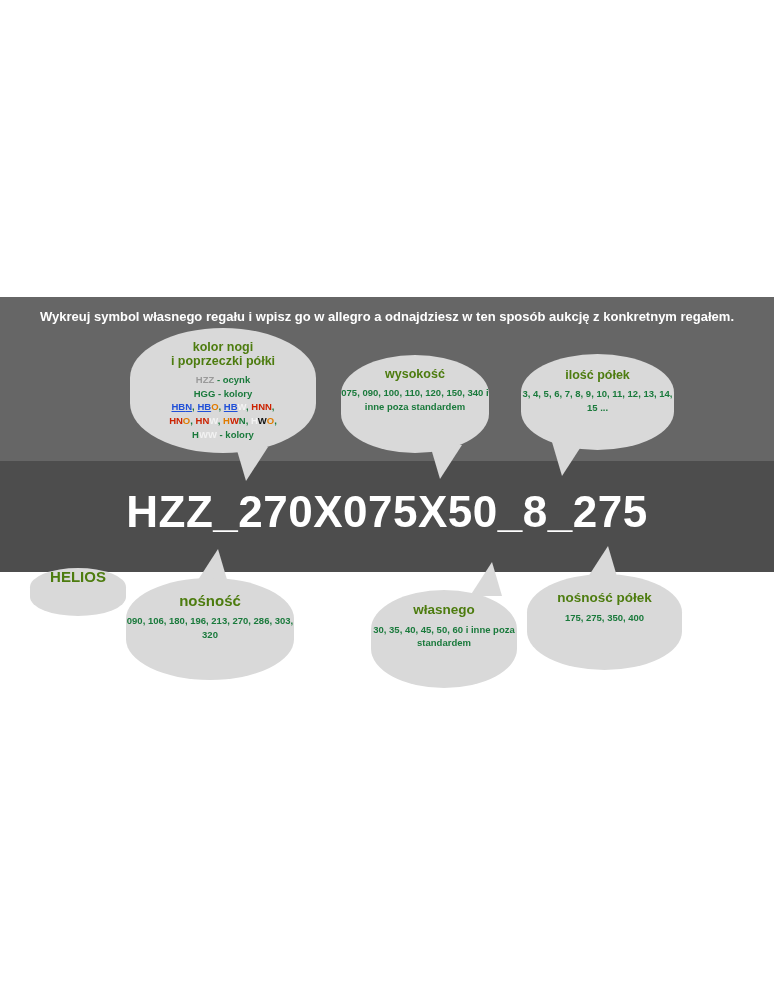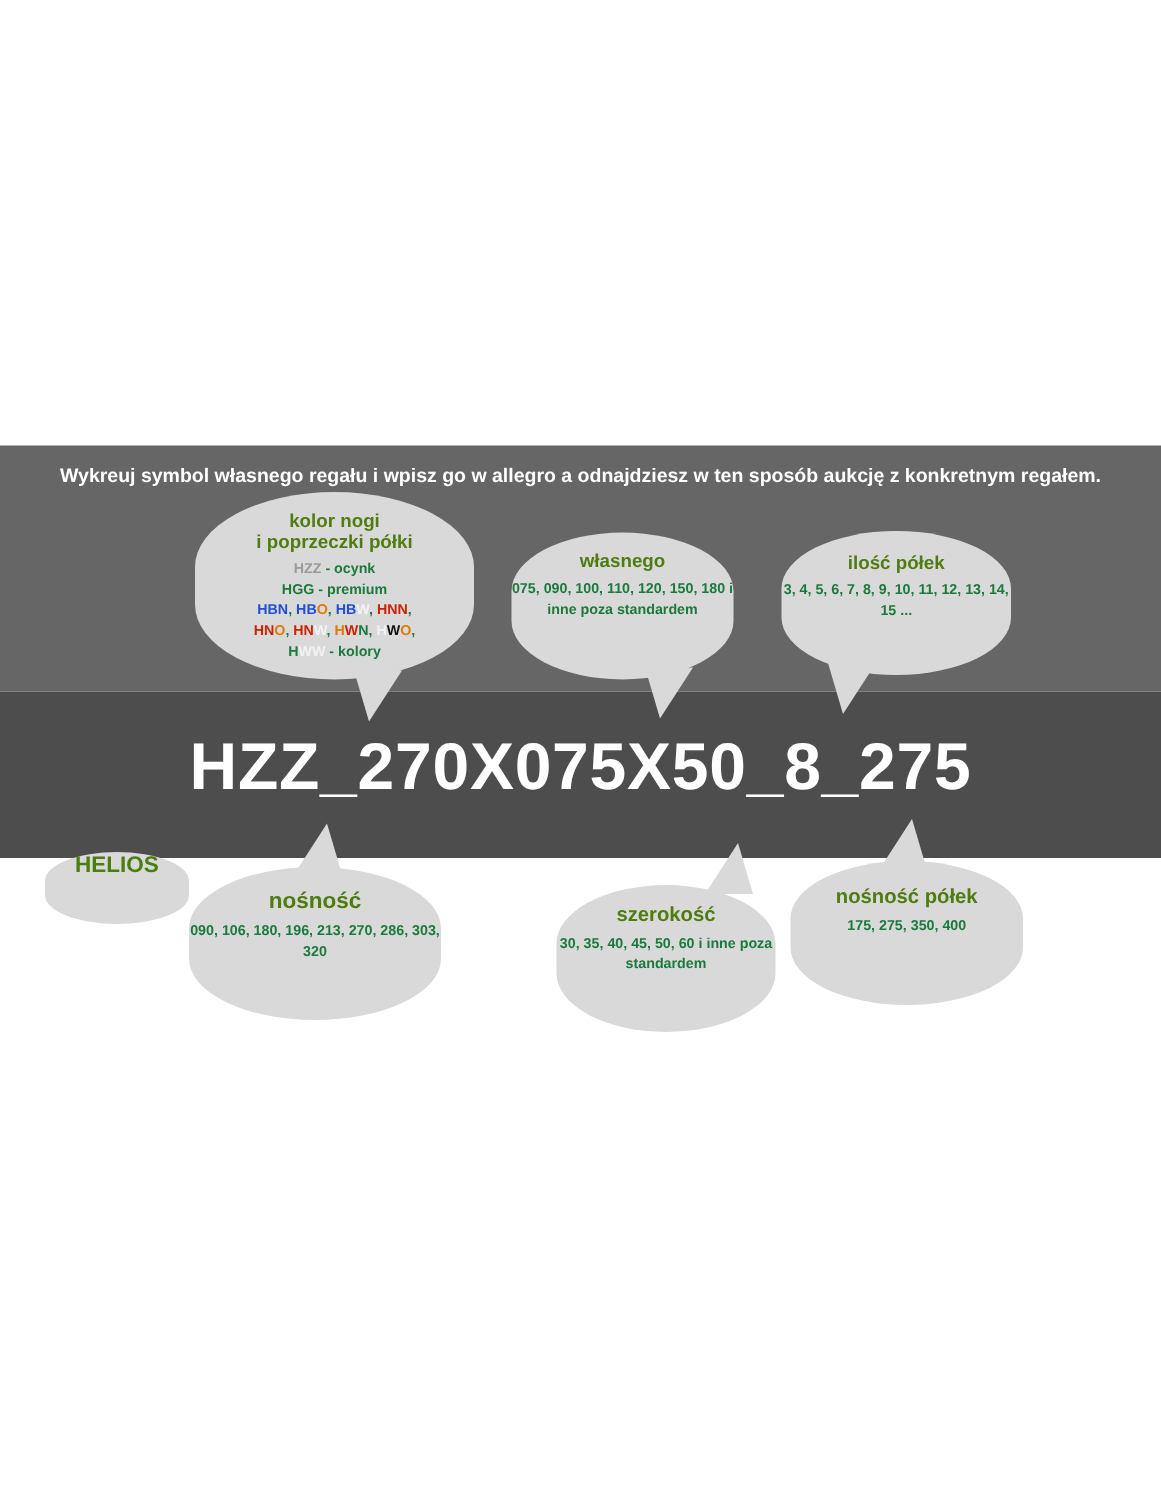--- a/index.html
+++ b/index.html
@@ -155,21 +155,21 @@
   #b-nosn {
     left: 527px; top: 277px; width: 155px; height: 96px;
     padding-top: 16px;
   }
   #b-nosn .title { font-size: 13.5px; }
   #t-nosn { left: 586px; top: 249px; }
 
   
   .c-gray   { color: #9a9a9a; }
   .c-green  { color: #1a7a3c; }
-  .c-blue   { color: #1f4fd8; }
+  .c-blue   { color: #1f4fd8; text-decoration: underline; }
   .c-red    { color: #cc2200; }
   .c-orange { color: #e07b00; }
   .c-white  { color: #f2f2f2; }
   .c-black  { color: #111111; }
 </style>
 </head>
 <body>
 
 <div id="diagram">
 
@@ -179,56 +179,56 @@
 
   <div class="intro">Wykreuj symbol własnego regału i wpisz go w allegro a odnajdziesz w ten sposób aukcję z konkretnym regałem.</div>
 
   <div class="code">HZZ_270X075X50_8_275</div>
 
   <div class="tail tail-down" id="t-kolor"></div>
   <div class="bubble" id="b-kolor">
     <div class="title">kolor nogi<br>i poprzeczki półki</div>
     <div class="legend">
       <div><span class="c-gray">H</span><span class="c-gray">ZZ</span><span class="c-green"> - ocynk</span></div>
-      <div><span class="c-green">HGG - premium</span></div>
+      <div><span class="c-green">HGG - kolory</span></div>
       <div>
         <span class="c-blue">HB</span><span class="c-blue">N</span><span class="c-green">, </span><span class="c-blue">HB</span><span class="c-orange">O</span><span class="c-green">, </span><span class="c-blue">HB</span><span class="c-white">W</span><span class="c-green">, </span><span class="c-red">HNN</span><span class="c-green">,</span>
       </div>
       <div>
         <span class="c-red">HN</span><span class="c-orange">O</span><span class="c-green">, </span><span class="c-red">HN</span><span class="c-white">W</span><span class="c-green">, </span><span class="c-orange">H</span><span class="c-red">W</span><span class="c-green">N, </span><span class="c-white">H</span><span class="c-black">W</span><span class="c-orange">O</span><span class="c-green">,</span>
       </div>
       <div><span class="c-green">H</span><span class="c-white">WW</span><span class="c-green"> - kolory</span></div>
     </div>
   </div>
 
   <div class="tail tail-down" id="t-szer"></div>
   <div class="bubble" id="b-szer">
-    <div class="title">własnego</div>
-    <div class="body">075, 090, 100, 110, 120, 150, 180  i inne poza standardem</div>
+    <div class="title">wysokość</div>
+    <div class="body">075, 090, 100, 110, 120, 150, 340  i inne poza standardem</div>
   </div>
 
   <div class="tail tail-down" id="t-ilosc"></div>
   <div class="bubble" id="b-ilosc">
     <div class="title">ilość półek</div>
     <div class="body">3, 4, 5, 6, 7, 8, 9, 10, 11, 12, 13, 14, 15 ...</div>
   </div>
 
   <div class="bubble" id="b-helios">
     <div class="title">HELIOS</div>
   </div>
 
   <div class="tail tail-up" id="t-wys"></div>
   <div class="bubble" id="b-wys">
     <div class="title">nośność</div>
     <div class="body">090, 106, 180, 196, 213, 270, 286, 303, 320</div>
   </div>
 
   <div class="tail tail-up" id="t-glab"></div>
   <div class="bubble" id="b-glab">
-    <div class="title">szerokość</div>
+    <div class="title">własnego</div>
     <div class="body">30, 35, 40, 45, 50, 60 i inne poza standardem</div>
   </div>
 
   <div class="tail tail-up" id="t-nosn"></div>
   <div class="bubble" id="b-nosn">
     <div class="title">nośność półek</div>
     <div class="body">175, 275, 350, 400</div>
   </div>
 
 </div>

